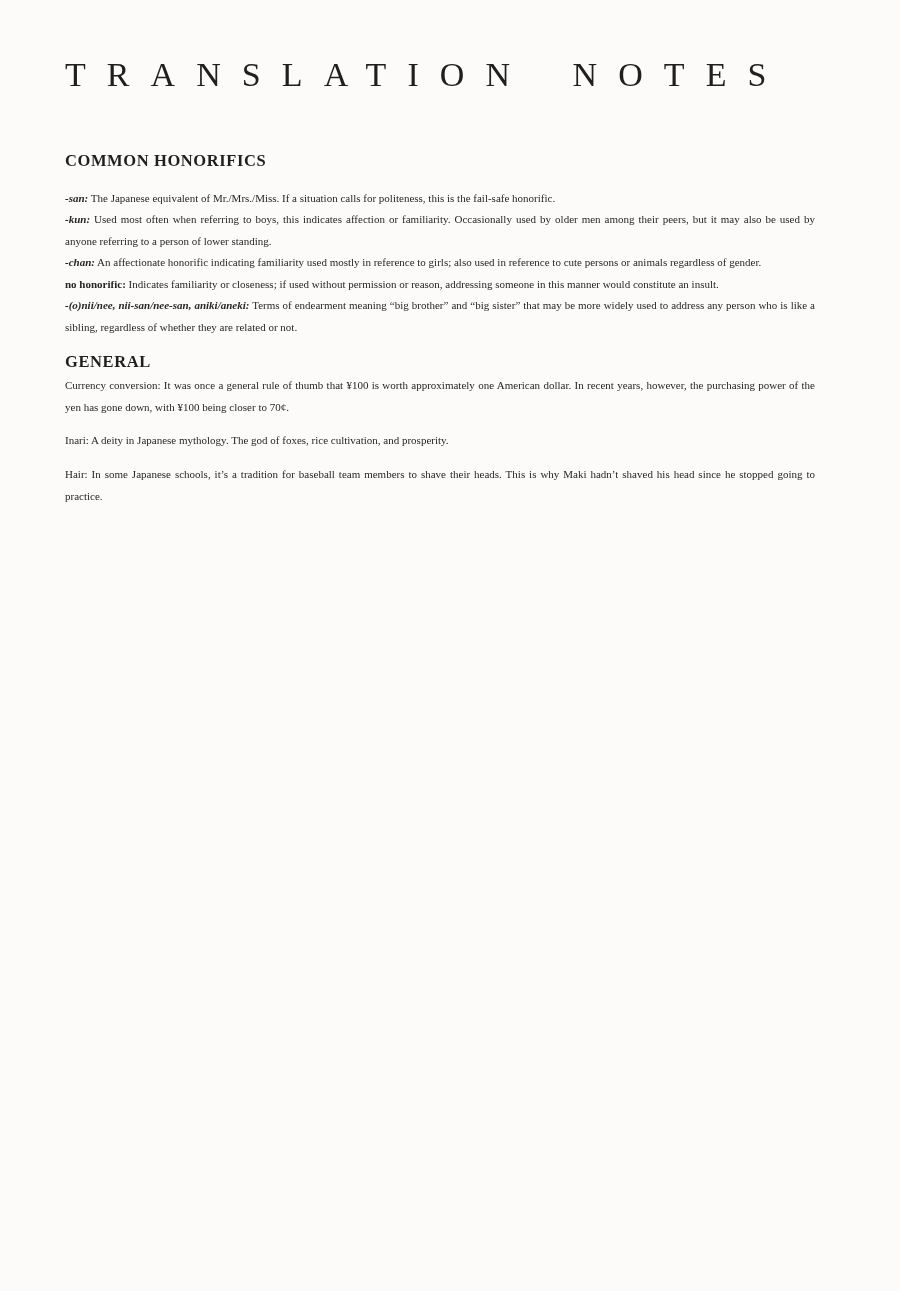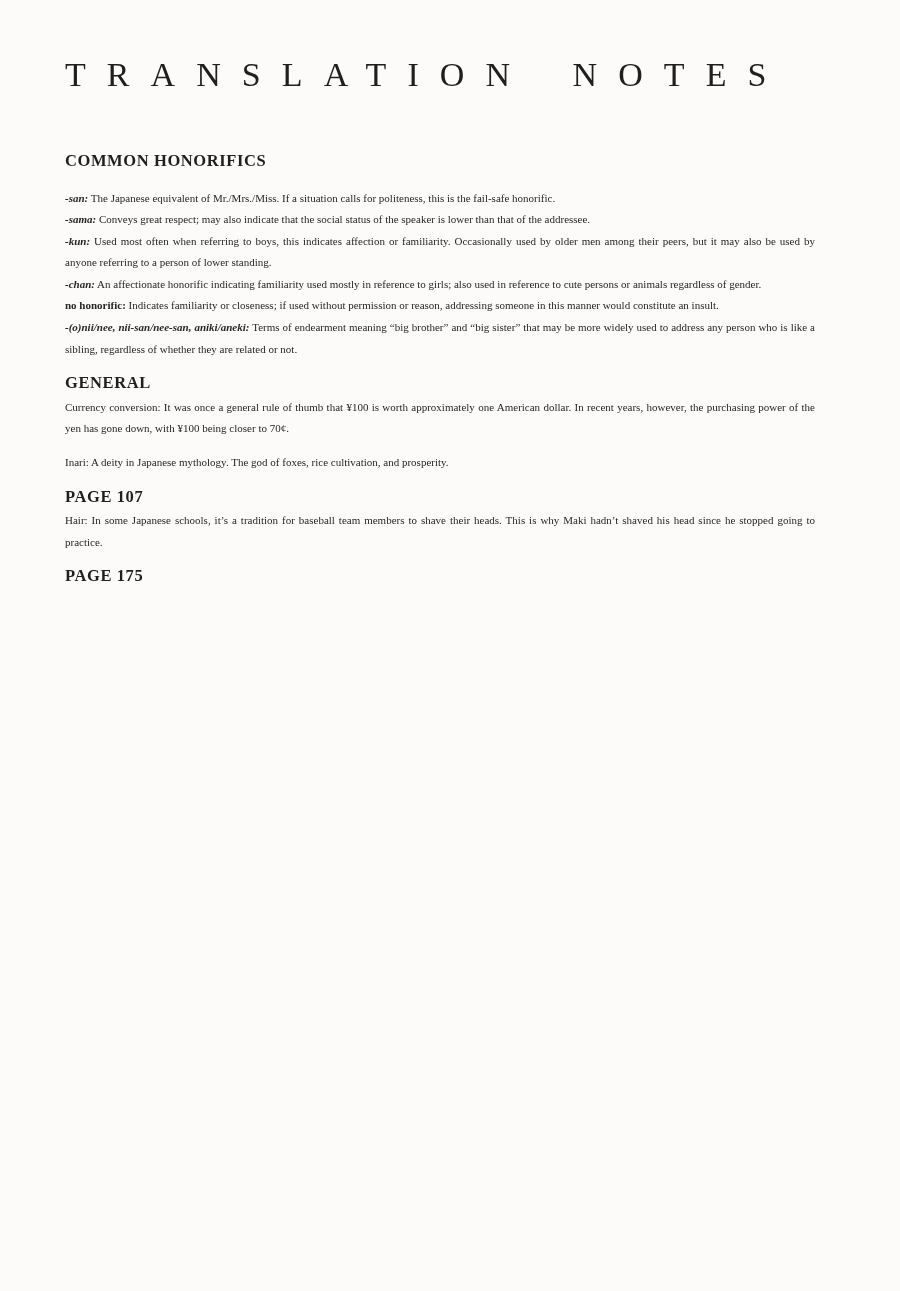--- a/index.html
+++ b/index.html
@@ -51,39 +51,36 @@
 <body>
 
 <div class="page">
 
   <h1 class="title">TRANSLATION NOTES</h1>
 
   <section class="section first">
     <h2 class="heading">COMMON HONORIFICS</h2>
     <div class="block">
       <p class="entry"><span class="lead bi">-san:</span> <span>The Japanese equivalent of Mr./Mrs./Miss. If a situation calls for politeness, this is the fail-safe honorific.</span></p>
-      <p class="entry"><span class="lead bi">-sama:</span> <span>Conveys great respect; may also indicate that the social status of the speaker is lower than that of the addressee.</span></p>
       <p class="entry"><span class="lead bi">-kun:</span> <span>Used most often when referring to boys, this indicates affection or familiarity. Occasionally used by older men among their peers, but it may also be used by anyone referring to a person of lower standing.</span></p>
       <p class="entry"><span class="lead bi">-chan:</span> <span>An affectionate honorific indicating familiarity used mostly in reference to girls; also used in reference to cute persons or animals regardless of gender.</span></p>
       <p class="entry"><span class="lead">no honorific:</span> <span>Indicates familiarity or closeness; if used without permission or reason, addressing someone in this manner would constitute an insult.</span></p>
       <p class="entry"><span class="lead bi">-(o)nii/nee, nii-san/nee-san, aniki/aneki:</span> <span>Terms of endearment meaning “big brother” and “big sister” that may be more widely used to address any person who is like a sibling, regardless of whether they are related or not.</span></p>
     </div>
   </section>
 
   <section class="section">
     <h2 class="heading">GENERAL</h2>
     <p class="para">Currency conversion: It was once a general rule of thumb that ¥100 is worth approximately one American dollar. In recent years, however, the purchasing power of the yen has gone down, with ¥100 being closer to 70¢.</p>
   </section>
 
   <section class="section">
     <p class="para">Inari: A deity in Japanese mythology. The god of foxes, rice cultivation, and prosperity.</p>
   </section>
 
   <section class="section">
-    <h2 class="heading">PAGE 107</h2>
     <p class="para">Hair: In some Japanese schools, it’s a tradition for baseball team members to shave their heads. This is why Maki hadn’t shaved his head since he stopped going to practice.</p>
   </section>
 
   <section class="section">
-    <h2 class="heading">PAGE 175</h2>
   </section>
 
 </div>
 
 </body></html>

